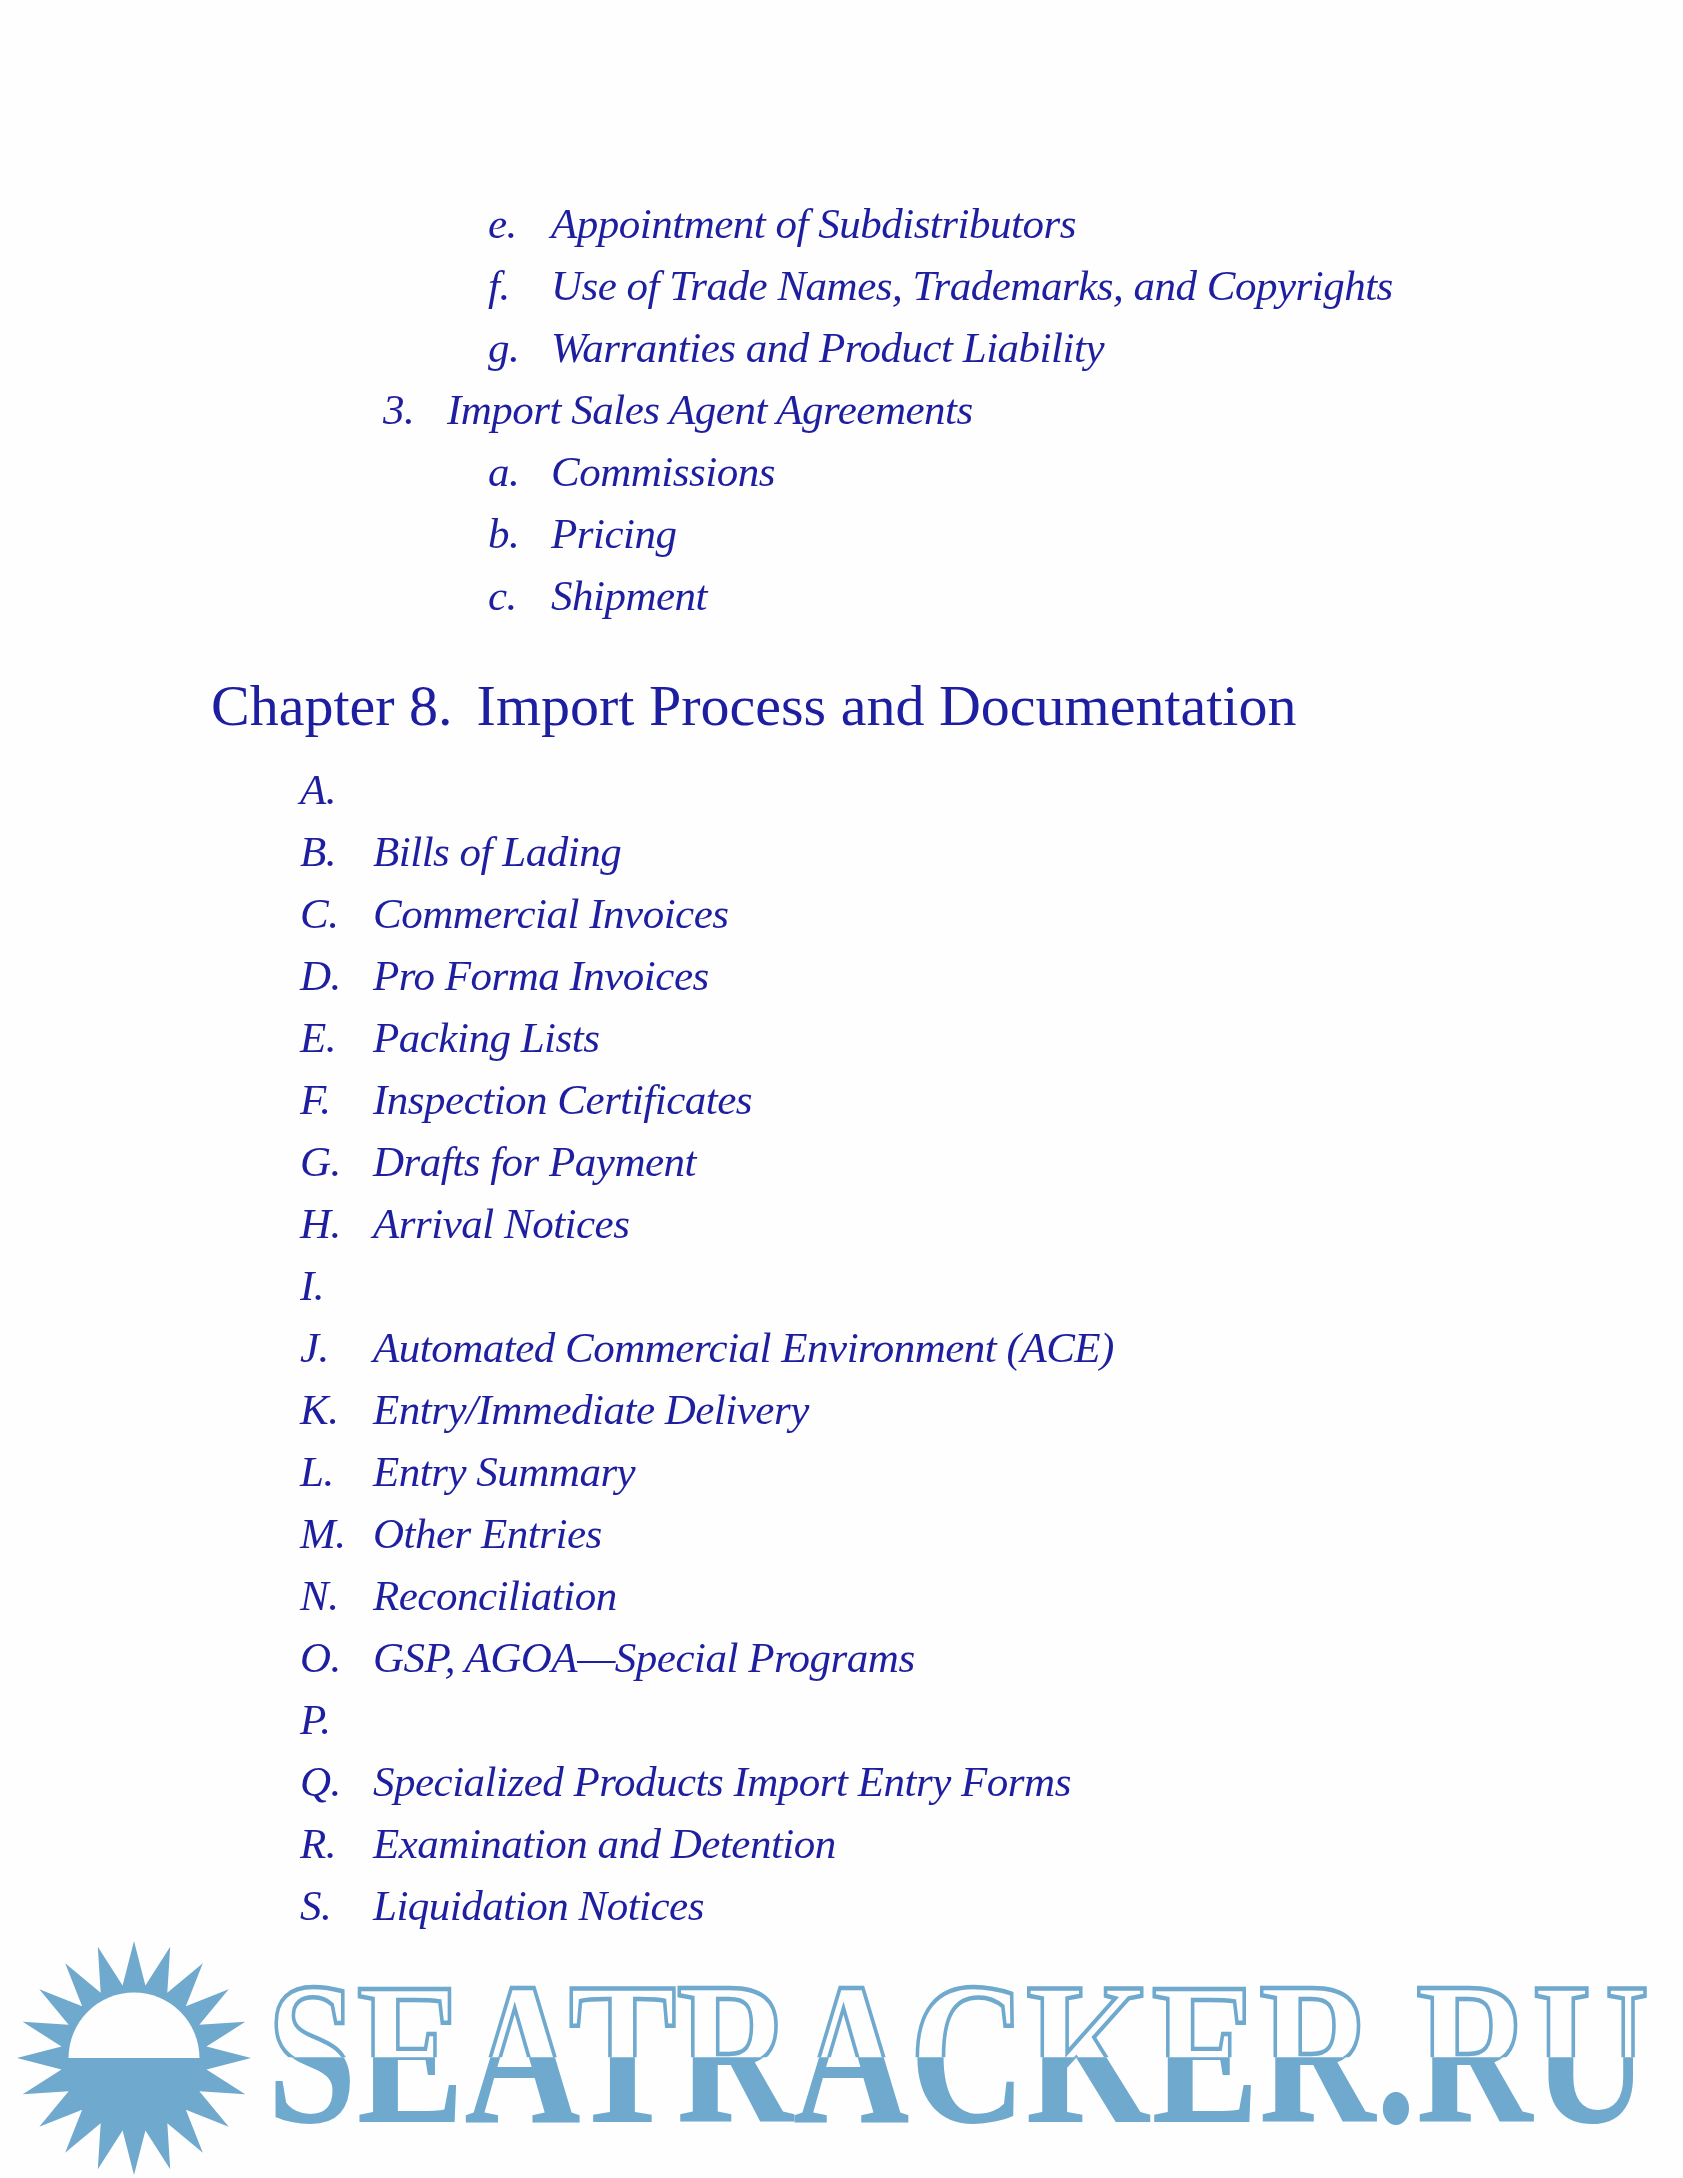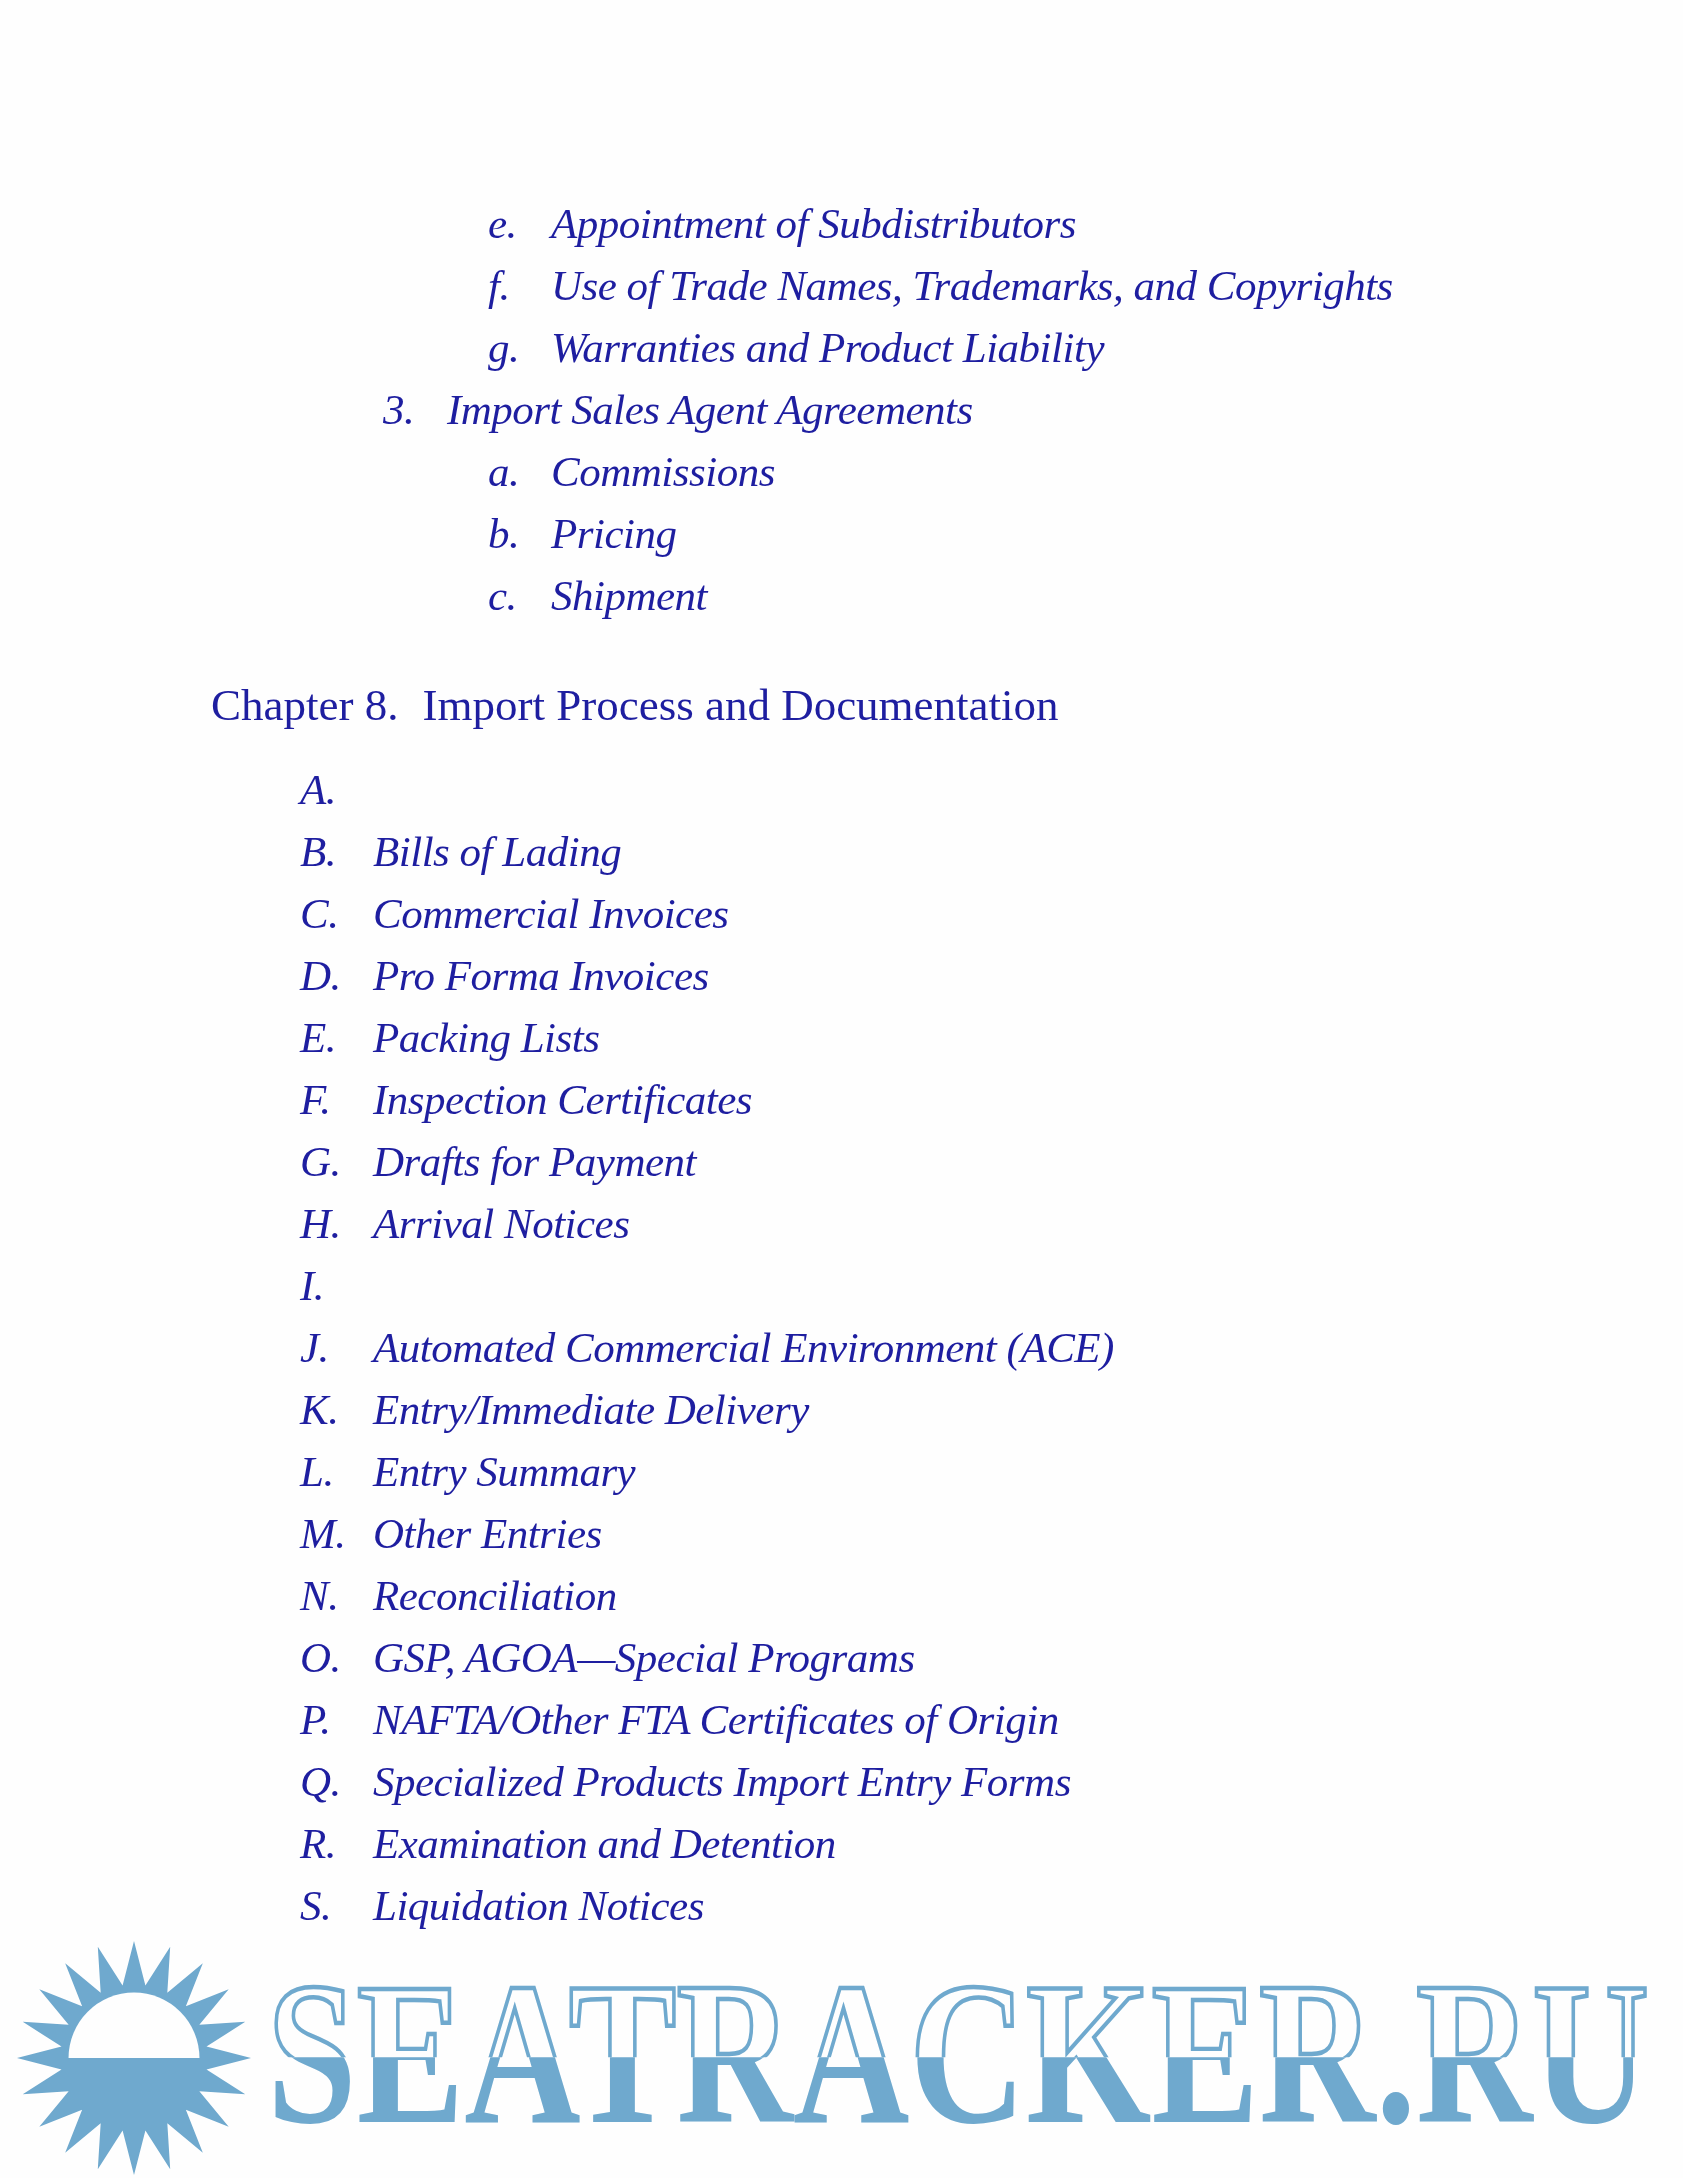--- a/index.html
+++ b/index.html
@@ -20,21 +20,21 @@
   .toc-row .marker{flex:0 0 auto;display:inline-block;}
   .row-sub{padding-left:488px;}          
   .row-sub .marker{width:63px;}
   .row-num{padding-left:383px;}          
   .row-num .marker{width:64px;}
   .row-cap{padding-left:300px;}          
   .row-cap .marker{width:73px;}
   .chapter-heading{
     position:absolute;left:211px;top:680px;height:50px;
     display:flex;align-items:center;
-    color:#1e1ea0;font-size:45px;font-style:normal;white-space:nowrap;
+    color:#1e1ea0;font-size:58px;font-style:normal;white-space:nowrap;
   }
   .chapter-heading .chapter-title{margin-left:24px;}
   #watermark{position:absolute;left:0;top:1931px;width:1473px;height:248px;}
   #sun{position:absolute;left:15px;top:8px;width:238px;height:238px;}
   #wm-text{position:absolute;left:265px;top:42px;width:1386px;height:208px;}
 </style>
 </head>
 <body>
 
 <div class="page">
@@ -129,21 +129,20 @@
     <div class="toc-row row-cap">
       <span class="marker">N.</span>
       <span class="label">Reconciliation</span>
     </div>
     <div class="toc-row row-cap">
       <span class="marker">O.</span>
       <span class="label">GSP, AGOA—Special Programs</span>
     </div>
     <div class="toc-row row-cap">
       <span class="marker">P.</span>
-      <span class="label">NAFTA/Other FTA Certificates of Origin</span>
     </div>
     <div class="toc-row row-cap">
       <span class="marker">Q.</span>
       <span class="label">Specialized Products Import Entry Forms</span>
     </div>
     <div class="toc-row row-cap">
       <span class="marker">R.</span>
       <span class="label">Examination and Detention</span>
     </div>
     <div class="toc-row row-cap">

